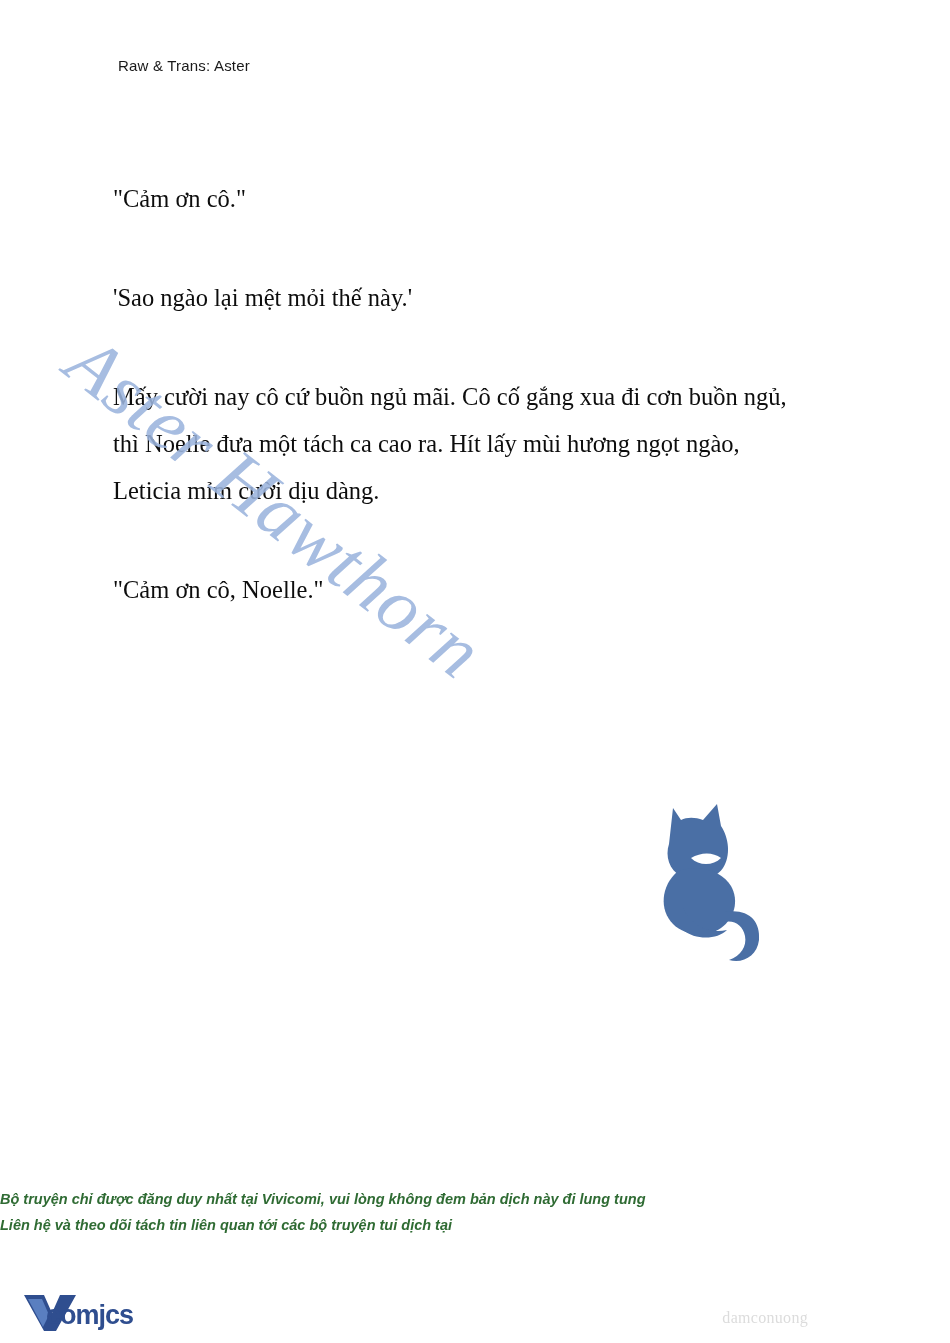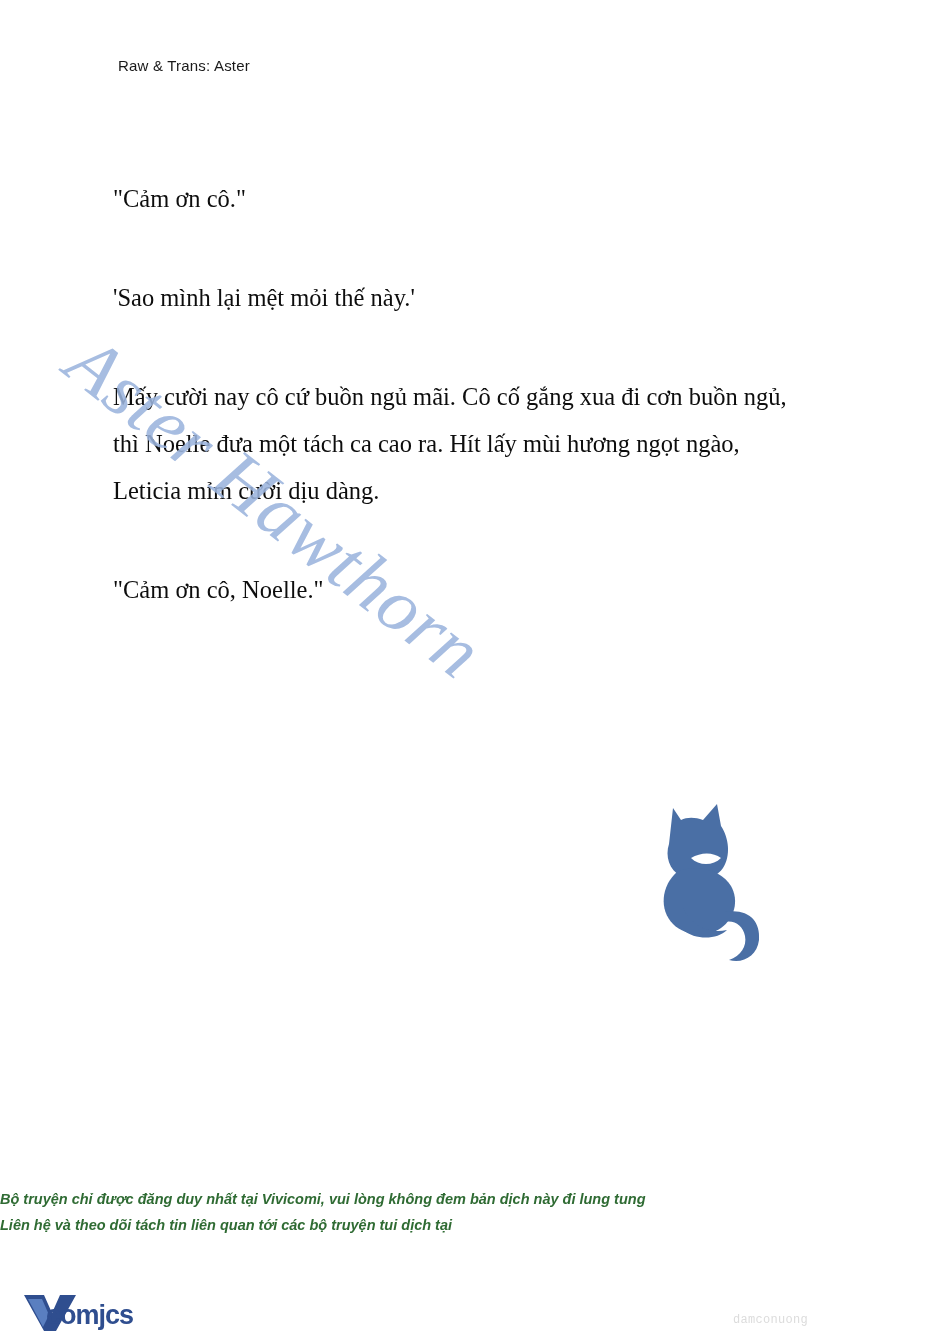--- a/index.html
+++ b/index.html
@@ -116,37 +116,37 @@
     font-family: "Liberation Sans", sans-serif;
     font-size: 27px;
     font-weight: bold;
     color: #2f4e8f;
     letter-spacing: -1px;
   }
   .damconuong {
     position: absolute;
     right: 22px;
     bottom: 16px;
-    font-family: Liberation Mono, monospace;
-    font-size: 12px;
+    font-family: Liberation Serif, serif;
+    font-size: 16px;
     color: #dcdcdc;
     letter-spacing: 0.3px;
     margin-left: 27px;
   }
 </style>
 </head>
 <body>
 
 <div class="page">
 
   <div class="header-credit">Raw &amp; Trans: Aster</div>
 
   <div class="body-text">
     <p class="para">"Cảm ơn cô."</p>
-    <p class="para">'Sao mình lại mệt mỏi thế này.'</p>
+    <p class="para">'Sao ngào lại mệt mỏi thế này.'</p>
     <p class="para">Mấy cười nay cô cứ buồn ngủ mãi. Cô cố gắng xua đi cơn buồn ngủ, thì Noelle đưa một tách ca cao ra. Hít lấy mùi hương ngọt ngào, Leticia mỉm cười dịu dàng.</p>
     <p class="para">"Cảm ơn cô, Noelle."</p>
   </div>
 
   <div class="watermark">
     <div class="watermark-text">Aster Hawthorn</div>
   </div>
 
   <div class="cat-logo">
     <svg viewBox="0 0 135 165" width="135" height="165" xmlns="http://www.w3.org/2000/svg">

